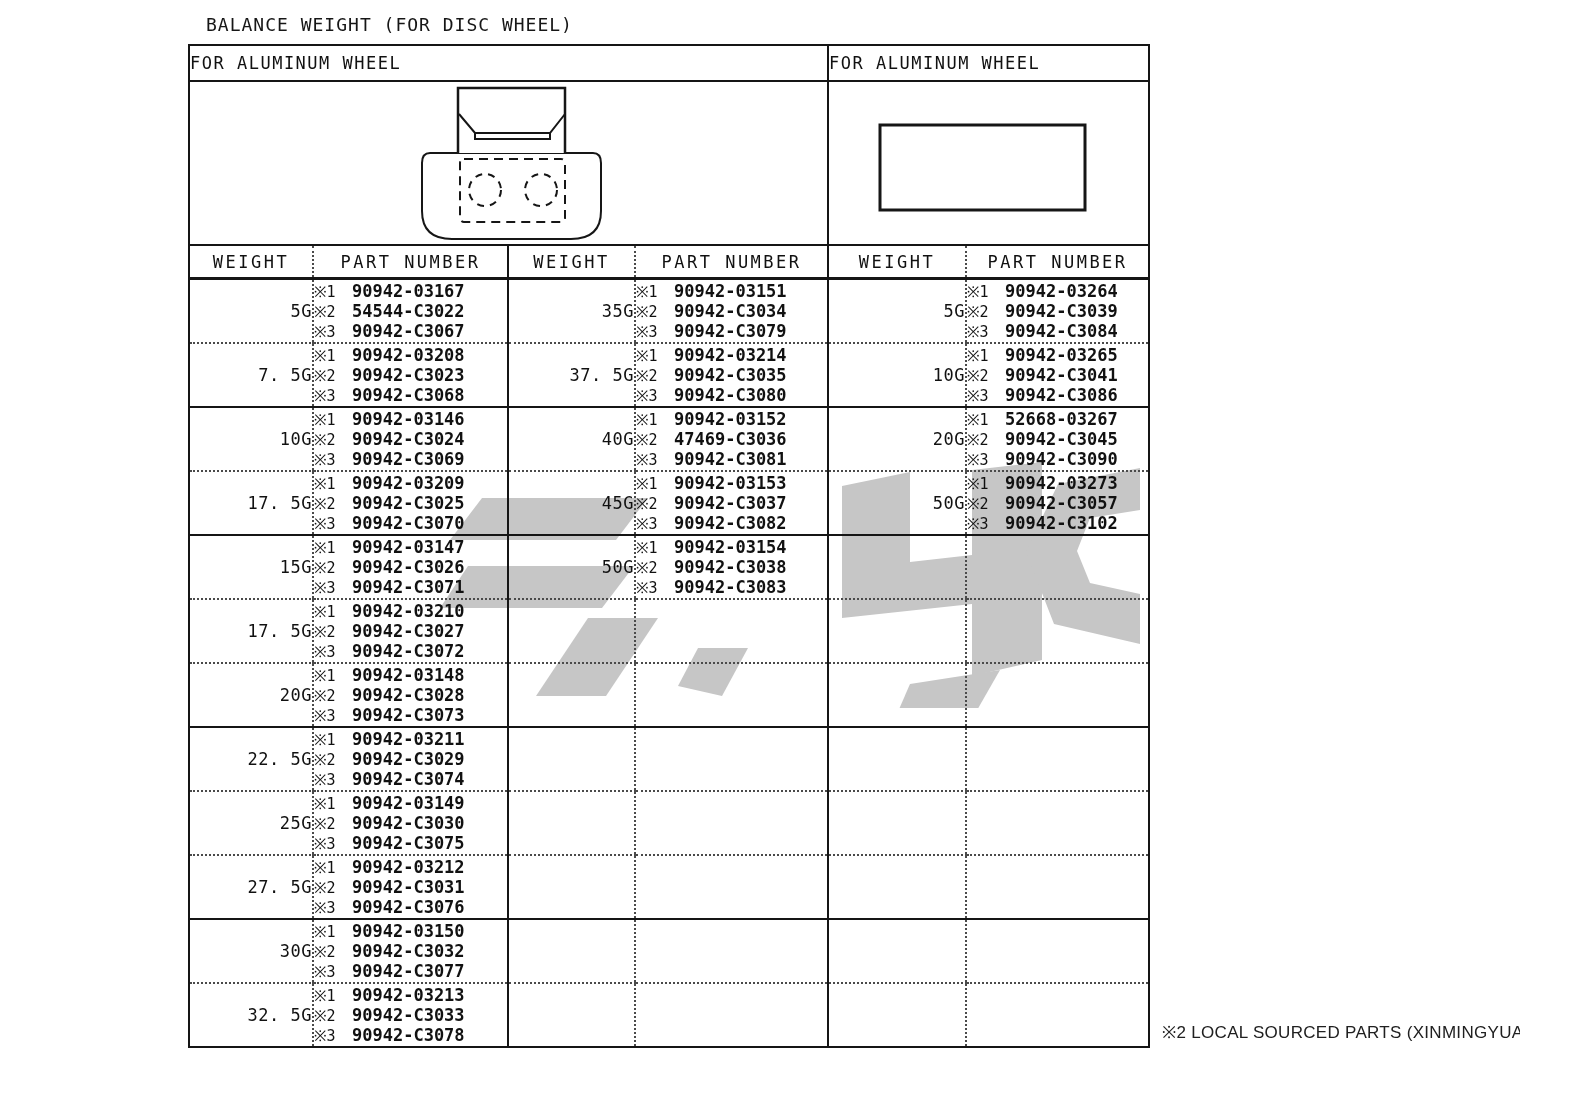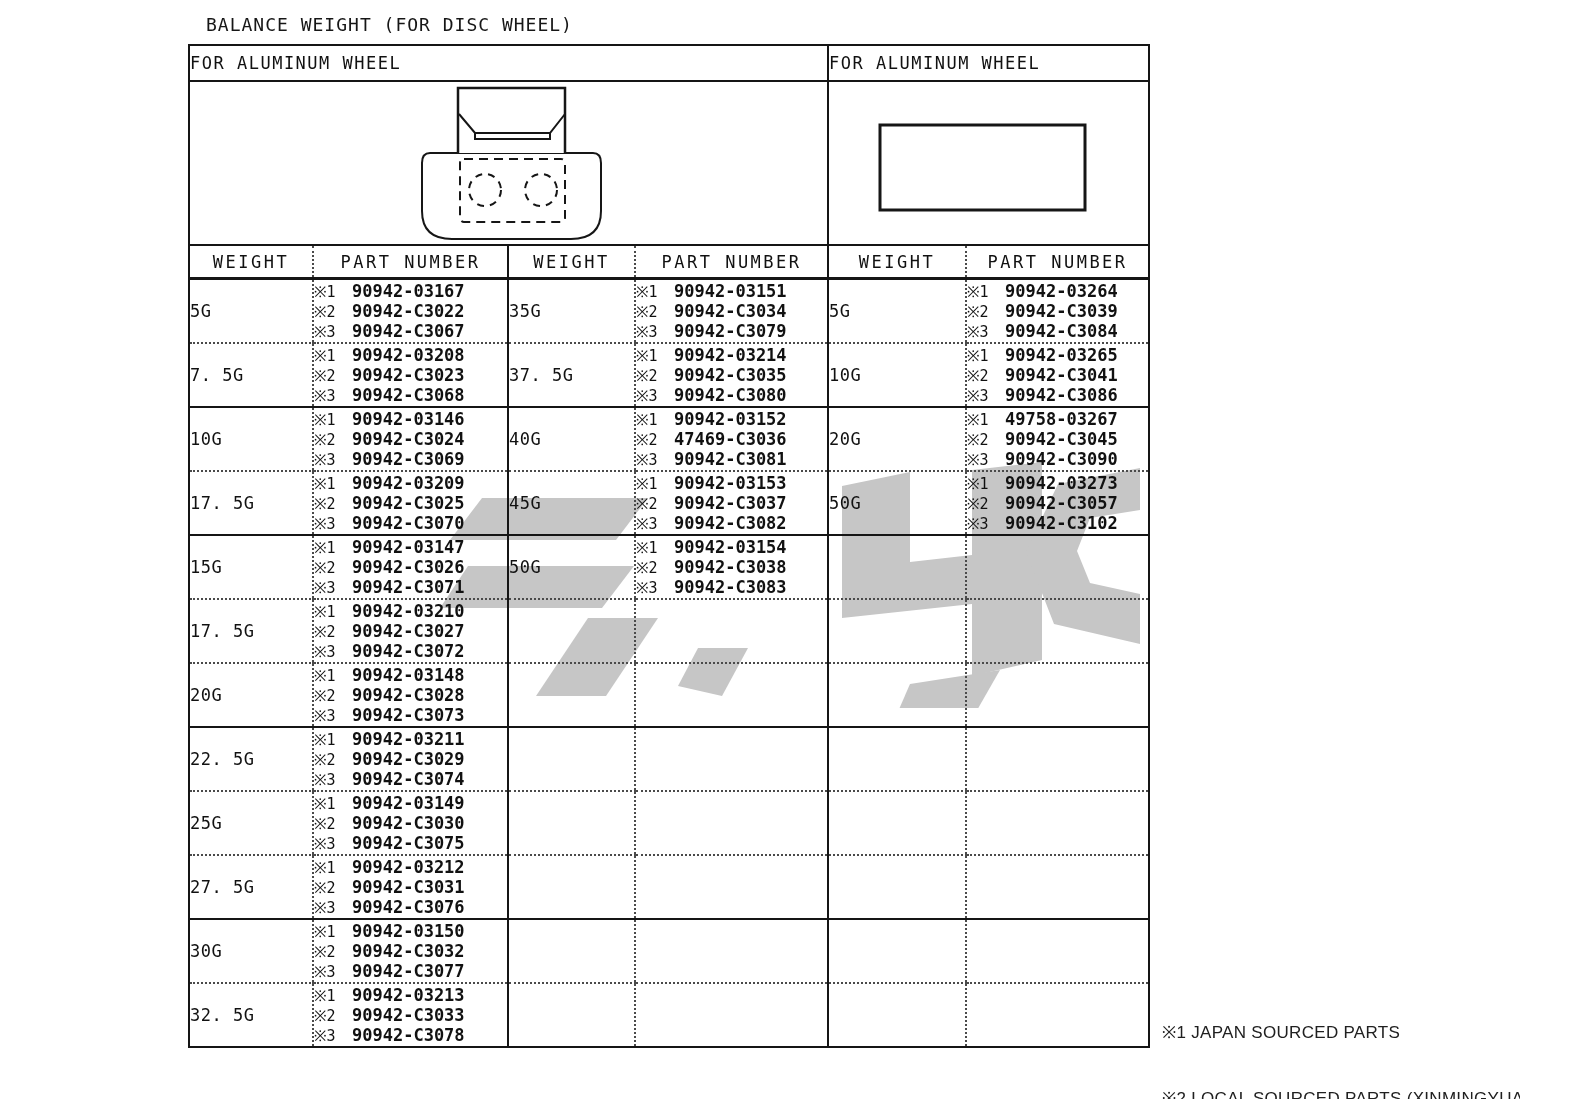--- a/index.html
+++ b/index.html
@@ -32,21 +32,21 @@
     height:31px; text-align:center; vertical-align:middle;
     font-size:17px; letter-spacing:2.5px; font-weight:400;
     border-bottom:3px solid #151515;
     margin-top:16px;
   }
   tr.data { height:64px; }
   tr.data td { border-bottom:2px dotted #4a4a4a; }
   tr.data.solid td { border-bottom:2px solid #151515; }
   tr.data:last-child td { border-bottom:none; }
 
-  td.weight { text-align:left; vertical-align:middle; font-size:17px; letter-spacing:0.5px;margin-left:30px; }
+  td.weight { text-align:right; vertical-align:middle; font-size:17px; letter-spacing:0.5px;margin-left:30px; }
   td.parts  { vertical-align:middle; padding-left:8px; }
   .pline { display:flex; align-items:center; height:20px; }
   .mark  { width:38px; font-size:15px; flex:0 0 38px; }
   .pnum  { font-size:17px; font-weight:700; }
 
   .b-dot   { border-left:2px dotted #4a4a4a; }
   .b-solid { border-left:2px solid #151515; }
 
   .notes {
     position:absolute; left:1162px; top:978px;
@@ -130,21 +130,21 @@
     <tbody>
         <tr class="data">
           <td class="weight">5G</td>
           <td class="b-dot parts">
             <div class="pline">
               <span class="mark">※1</span>
               <span class="pnum">90942-03167</span>
             </div>
             <div class="pline">
               <span class="mark">※2</span>
-              <span class="pnum">90942-C3022</span>
+              <span class="pnum">54544-C3022</span>
             </div>
             <div class="pline">
               <span class="mark">※3</span>
               <span class="pnum">90942-C3067</span>
             </div>
           </td>
           <td class="b-solid weight">35G</td>
           <td class="b-dot parts">
             <div class="pline">
               <span class="mark">※1</span>
@@ -250,21 +250,21 @@
             </div>
             <div class="pline">
               <span class="mark">※3</span>
               <span class="pnum">90942-C3081</span>
             </div>
           </td>
           <td class="b-solid weight">20G</td>
           <td class="b-dot parts">
             <div class="pline">
               <span class="mark">※1</span>
-              <span class="pnum">49758-03267</span>
+              <span class="pnum">52668-03267</span>
             </div>
             <div class="pline">
               <span class="mark">※2</span>
               <span class="pnum">90942-C3045</span>
             </div>
             <div class="pline">
               <span class="mark">※3</span>
               <span class="pnum">90942-C3090</span>
             </div>
           </td>
@@ -494,20 +494,19 @@
           </td>
           <td class="b-solid weight"></td>
           <td class="b-dot parts"></td>
           <td class="b-solid weight"></td>
           <td class="b-dot parts"></td>
         </tr>
       </tbody>
   </table>
 
   <div class="notes">
-    <div>※1 JAPAN SOURCED PARTS</div>
     <div>※2 LOCAL SOURCED PARTS (XINMINGYUAN)</div>
     
   </div>
 
   <div class="pagecode">41644Q</div>
 
 </div>
 
 </body></html>

